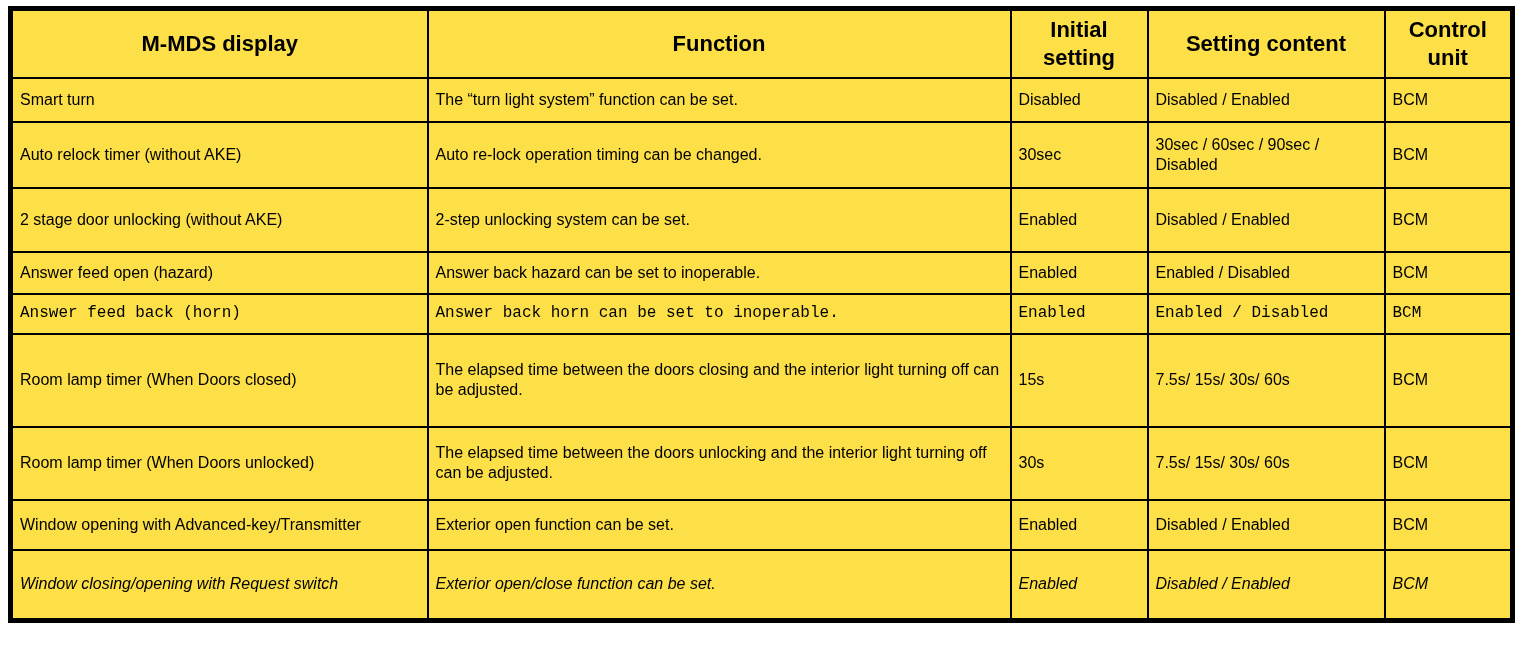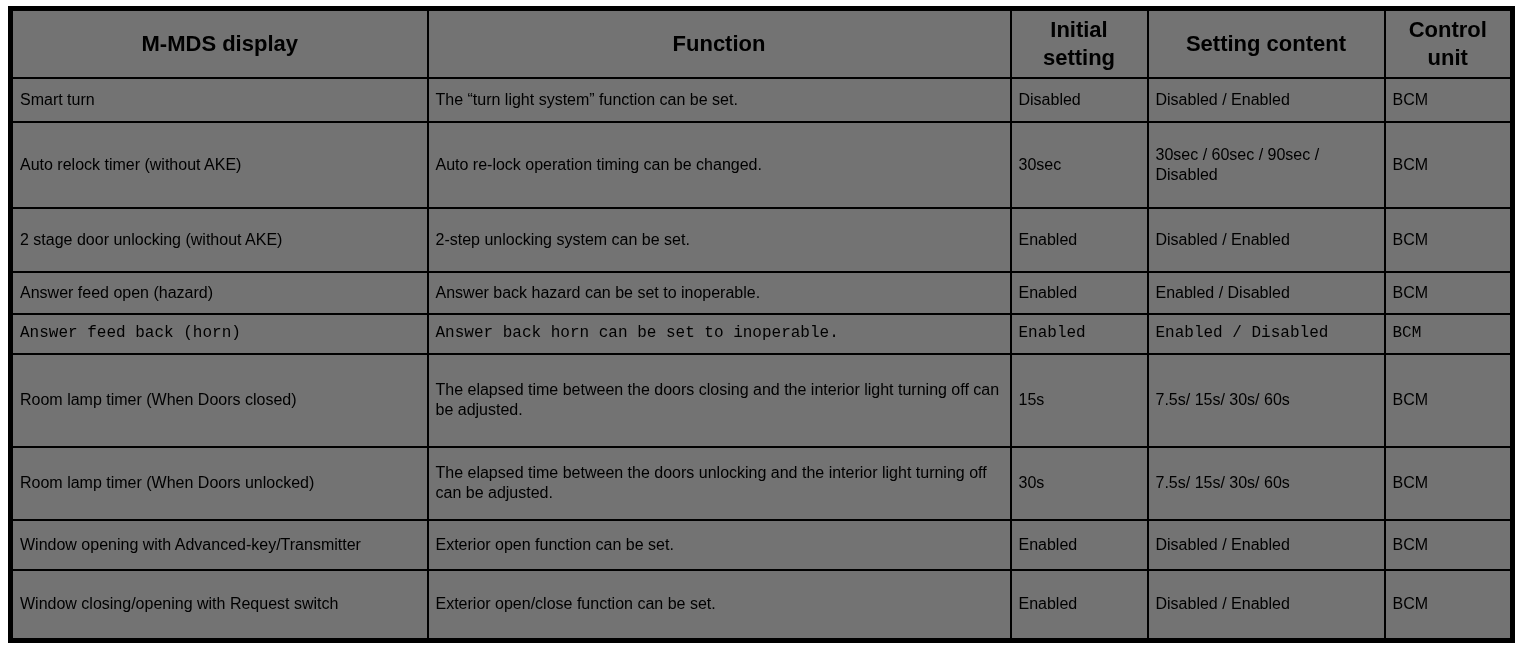--- a/index.html
+++ b/index.html
@@ -17,21 +17,21 @@
     box-sizing: border-box;
     position: relative;
   }
   table.settings {
     position: absolute;
     left: 8px;
     top: 6px;
     width: 1502px;
     border-collapse: collapse;
     table-layout: fixed;
-    background: #737373;
+    background: #fde047;
   }
   table.settings, table.settings th, table.settings td {
     border: 2px solid #000000;
   }
   table.settings {
     border: 5px solid #000000;
   }
   th {
     font-weight: bold;
     font-size: 22px;
@@ -45,28 +45,28 @@
     font-weight: normal;
     text-align: left;
     vertical-align: middle;
     line-height: 1.22;
     padding: 4px 4px 4px 7px;
     overflow: hidden;
   }
   
   thead tr          { height: 69px; }
   tbody tr:nth-child(1) { height: 44px; }
-  tbody tr:nth-child(2) { height: 86px; }
+  tbody tr:nth-child(2) { height: 66px; }
   tbody tr:nth-child(3) { height: 64px; }
   tbody tr:nth-child(4) { height: 42px; }
   tbody tr:nth-child(5) { height: 40px; font-family: Liberation Mono, monospace; }
   tbody tr:nth-child(6) { height: 93px; }
   tbody tr:nth-child(7) { height: 73px; }
   tbody tr:nth-child(8) { height: 50px; }
-  tbody tr:nth-child(9) { height: 71px; }
+  tbody tr:nth-child(9) { height: 71px; font-style: italic; }
   
   col.c1 { width: 417px; }
   col.c2 { width: 583px; }
   col.c3 { width: 137px; }
   col.c4 { width: 237px; }
   col.c5 { width: 128px; }
 </style>
 </head>
 <body>
 

